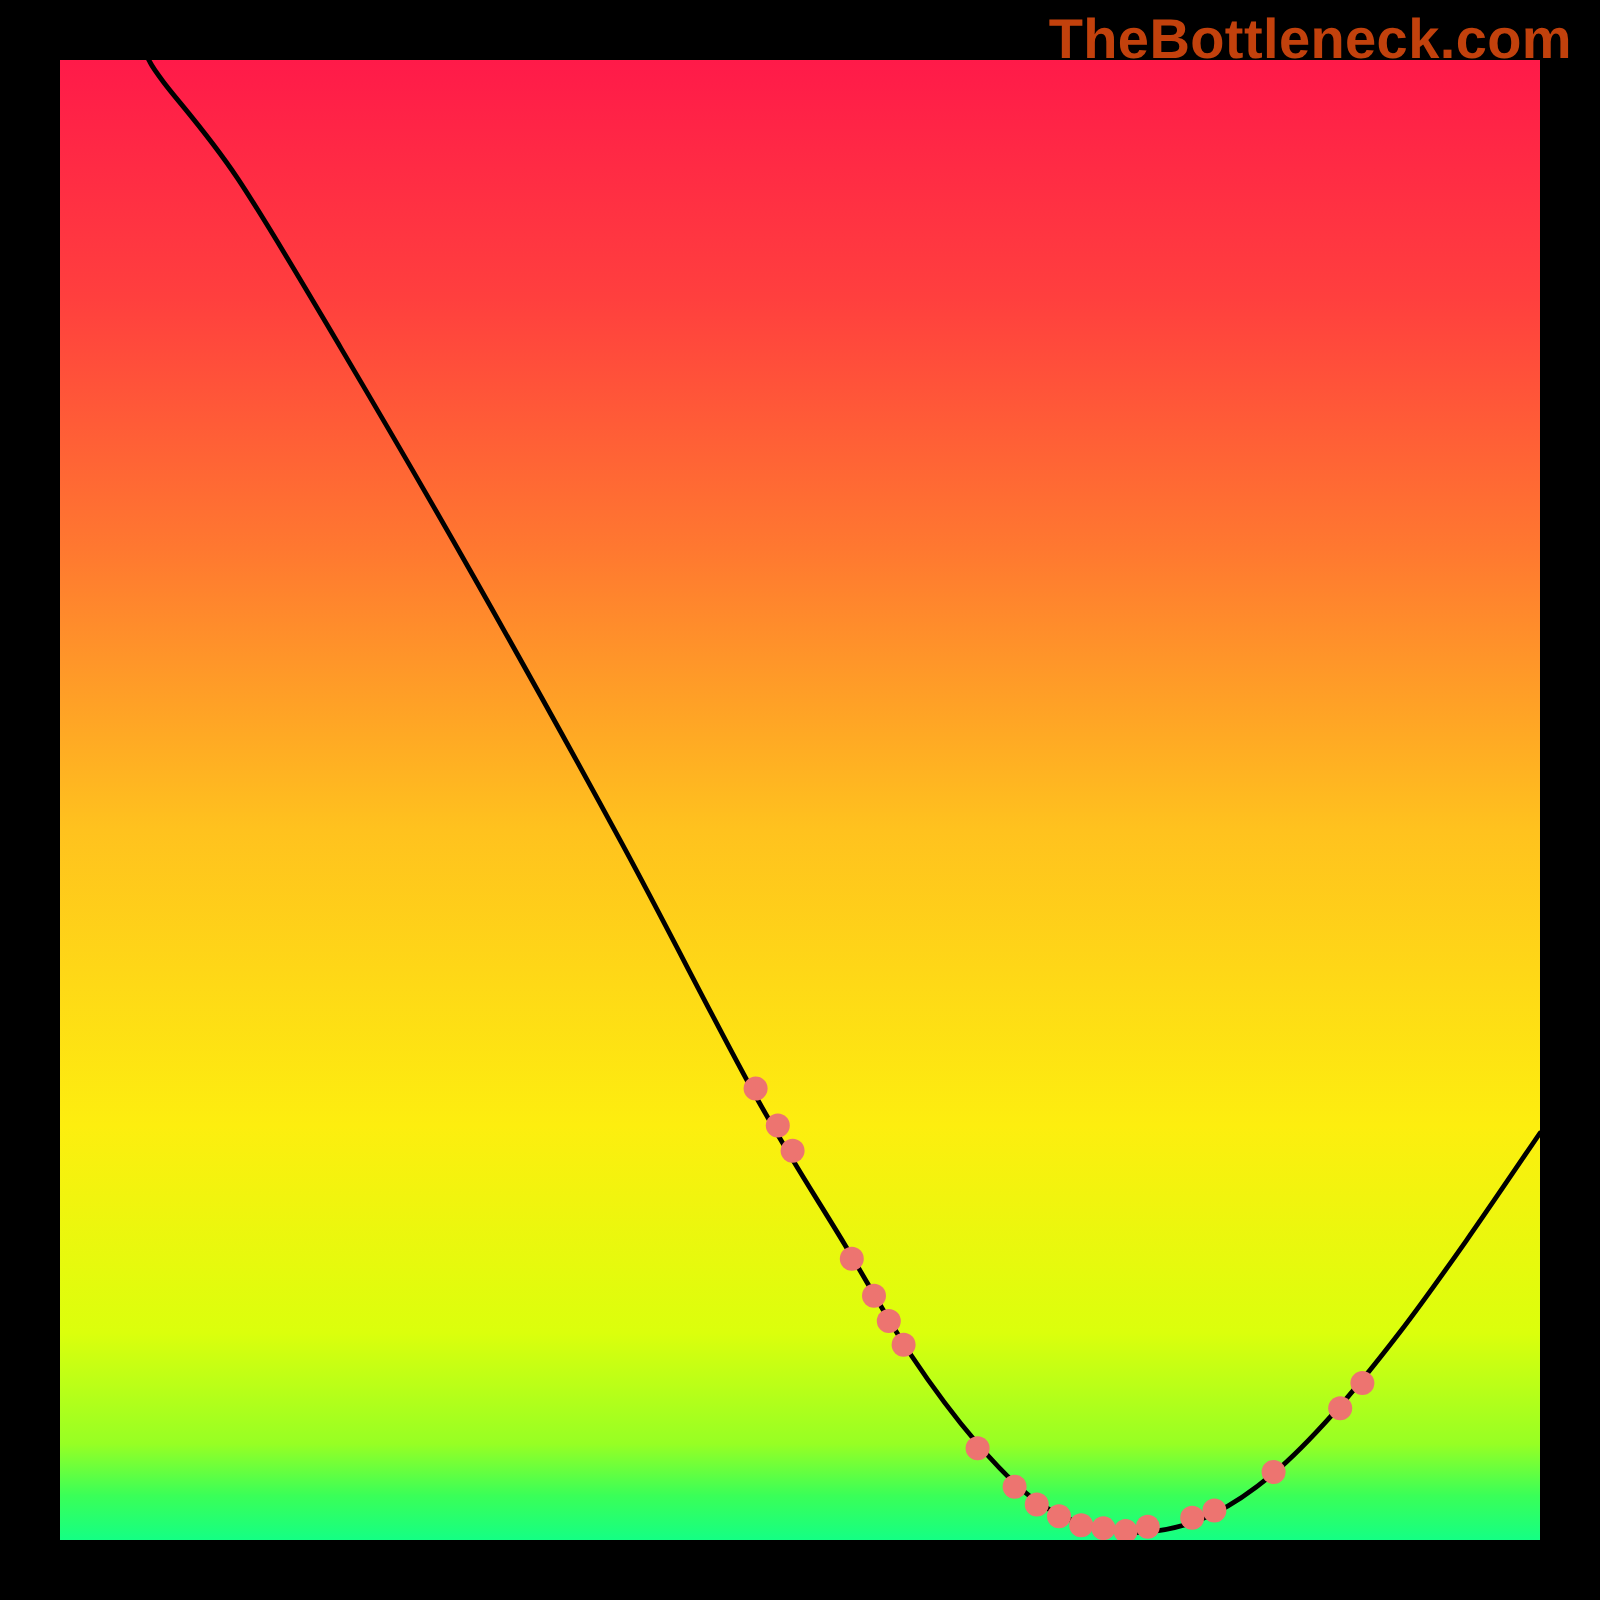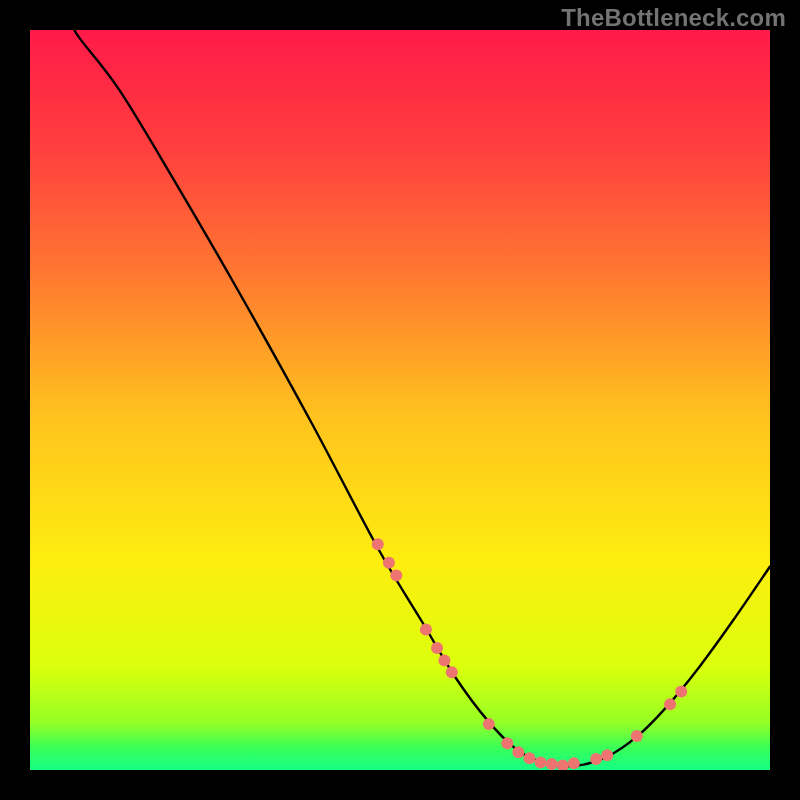--- a/index.html
+++ b/index.html
@@ -3,23 +3,23 @@
   <meta charset="utf-8">
   <style>
     * { margin: 0; padding: 0; box-sizing: border-box; }
     html, body { width: 800px; height: 800px; overflow: hidden; }
     body { background: #000; position: relative; }
     .attribution {
       position: absolute;
       top: 4px;
       right: 14px;
       font-family: Arial, Helvetica, sans-serif;
-      font-size: 24px;
+      font-size: 28px;
       font-weight: bold;
-      color: #737373;
+      color: #c2410c;
       letter-spacing: 0.2px;
     }
     .plot-area {
       position: absolute;
       left: 30px;
       top: 30px;
       width: 740px;
       height: 740px;
     }
     svg { display: block; }

